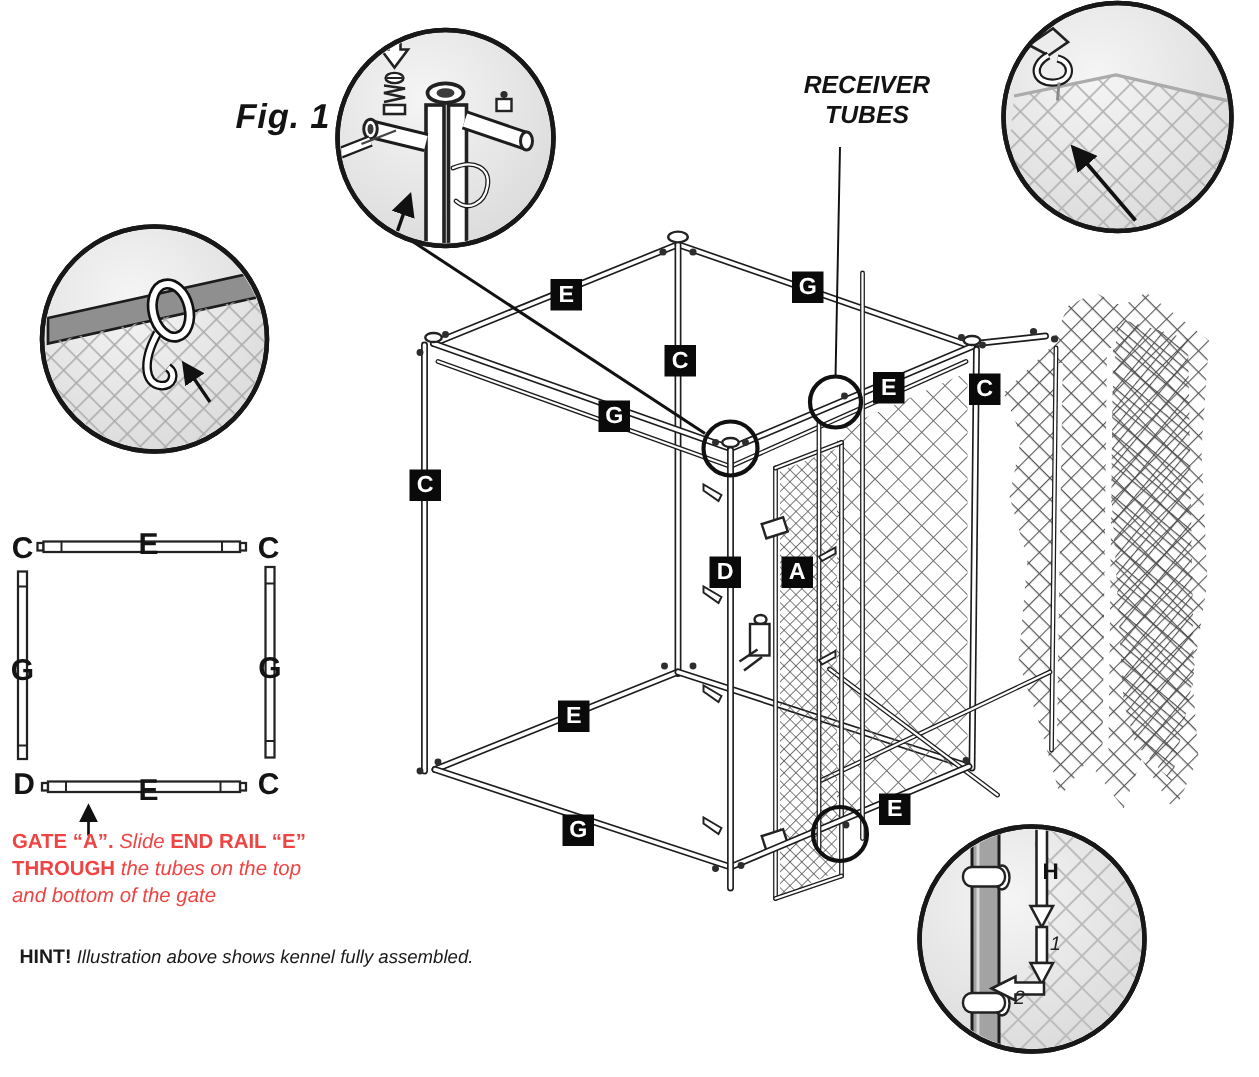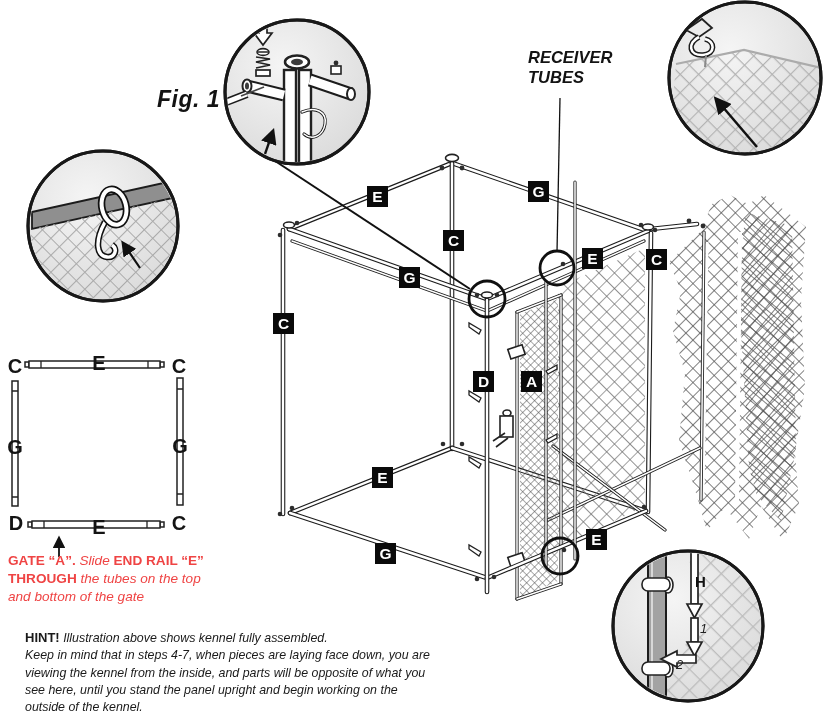--- a/index.html
+++ b/index.html
@@ -13,21 +13,21 @@
   .sI{stroke:#ffffff;stroke-width:1.5;fill:none;stroke-linecap:round;}
   .dot{fill:#2d2d2d;}
   .cap{fill:#fff;stroke:#222;stroke-width:1.6;}
   .hookf{fill:#fff;stroke:#222;stroke-width:1.3;}
   .callout{fill:none;stroke:#101010;stroke-width:2.8;}
   .insetRing{fill:url(#gBg);stroke:#181818;stroke-width:3;}
   .white{fill:#fff;stroke:#222;}
   
   .abs{position:absolute;}
   .fig1{font-size:23px;font-style:italic;font-weight:700;letter-spacing:.5px;}
-  .recv{font-size:16.5px;font-style:italic;font-weight:700;line-height:1.22;width:100px;}
+  .recv{font-size:16.5px;font-style:italic;font-weight:700;line-height:1.22;width:100px;text-align:center;}
   .marker{position:absolute;width:21px;height:21px;background:#0a0a0a;color:#fff;
           font-weight:700;font-size:15.5px;line-height:21px;text-align:center;}
   .gletter{position:absolute;width:22px;font-size:20px;font-weight:700;line-height:22px;
            text-align:center;color:#141414;}
   .hlabel{position:absolute;font-weight:700;font-size:15px;color:#111;}
   .stepnum{position:absolute;font-style:italic;font-size:13px;color:#222;}
   .gatetext{width:216px;font-size:13.6px;line-height:1.32;color:#ef4444;}
   .gatetext b{font-weight:700;font-style:normal;}
   .gatetext i{font-weight:400;}
   .hint{width:414px;font-size:12.4px;line-height:1.4;font-style:italic;color:#1a1a1a;}
@@ -301,21 +301,21 @@
     <rect class="white" stroke-width="1.5" x="32" y="521" width="128" height="7"></rect>
     <path d="M44,521 V528 M147,521 V528" stroke="#222" stroke-width="1.3"></path>
     <rect class="white" stroke-width="1.5" x="12" y="381" width="6" height="125"></rect>
     <path d="M12,391 H18 M12,497 H18" stroke="#222" stroke-width="1.3"></path>
     <rect class="white" stroke-width="1.5" x="177" y="378" width="6" height="127"></rect>
     <path d="M177,389 H183 M177,494 H183" stroke="#222" stroke-width="1.3"></path>
     <path d="M59,557 L59,538" stroke="#111" stroke-width="1.8" fill="none" marker-end="url(#arr)"></path>
   </g>
 </svg>
 
-<div class="abs fig1" style="left:157px;top:86px;text-align:right;">Fig. 1</div>
+<div class="abs fig1" style="left:157px;top:64px;text-align:right;">Fig. 1</div>
 
 <div class="abs recv" style="left:528px;top:47px;">RECEIVER TUBES</div>
 
 <div class="marker" style="left:367px;top:186px;">E</div>
 <div class="marker" style="left:528px;top:181px;">G</div>
 <div class="marker" style="left:443px;top:230px;">C</div>
 <div class="marker" style="left:399px;top:267px;">G</div>
 <div class="marker" style="left:582px;top:248px;">E</div>
 <div class="marker" style="left:646px;top:249px;">C</div>
 <div class="marker" style="left:273px;top:313px;">C</div>
@@ -338,21 +338,20 @@
 <div class="stepnum" style="left:700px;top:621px;">1</div>
 <div class="stepnum" style="left:676px;top:657px;">2</div>
 
 <div class="abs gatetext" style="left:8px;top:552px;">
   <b>GATE “A”.</b>
   <i>Slide</i>
   <b>END RAIL “E” THROUGH</b>
   <i>the tubes on the top and bottom of the gate</i>
 </div>
 
-<div class="abs hint" style="left:25px;top:629px;">
+<div class="abs hint" style="left:13px;top:629px;">
   <div>
     <b>HINT!</b>
     <span>Illustration above shows kennel fully assembled.</span>
   </div>
-  <div>Keep in mind that in steps 4-7, when pieces are laying face down, you are viewing the kennel from the inside, and parts will be opposite of what you see here, until you stand the panel upright and begin working on the outside of the kennel.</div>
 </div>
 
 </div>
 
 </body></html>

